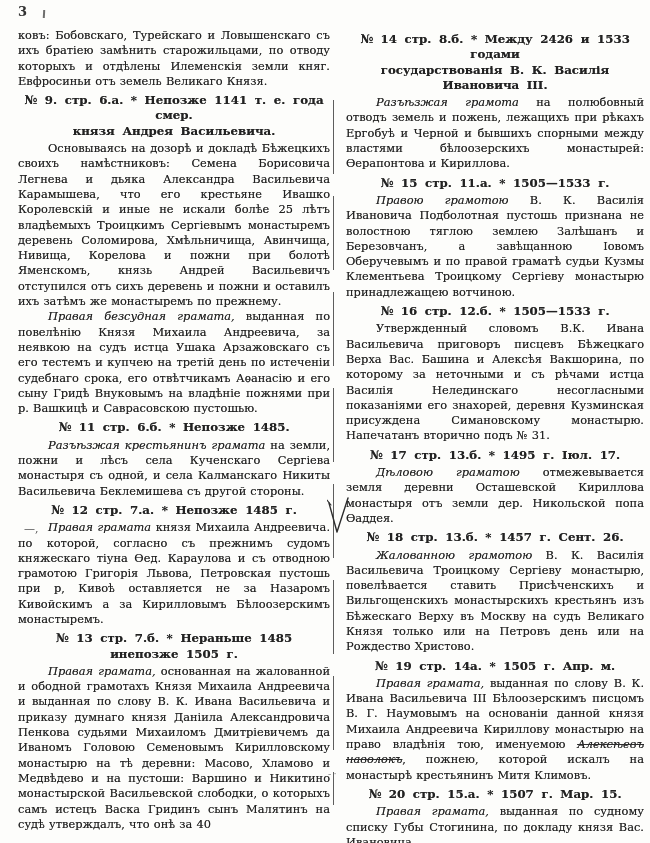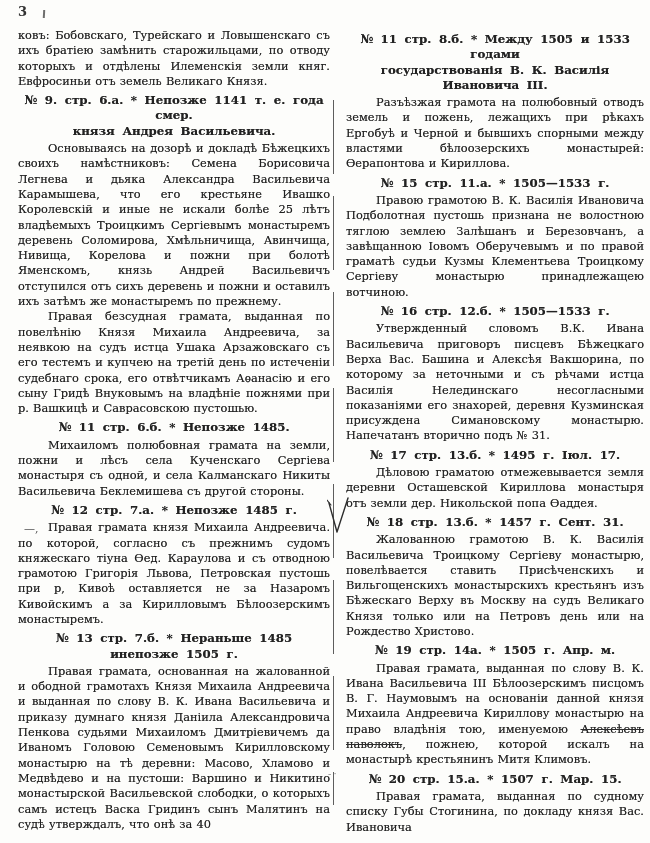--- a/index.html
+++ b/index.html
@@ -45,21 +45,21 @@
   .para.cont{text-indent:0;}
   .hdr{
     font-weight:bold;
     text-align:center;
     font-size:11.8px;
     line-height:15.3px;
     margin:4px 0 2px 0;
     word-spacing:3.5px;
     text-shadow:0 0 .3px rgba(20,20,20,.55);
   }
-  .it{}
+  .it{font-style:italic;}
   .strike{text-decoration:line-through;text-decoration-thickness:1.2px;text-decoration-color:#2d2d2d;}
   .mark{position:absolute;color:#2e2e2e;}
   .mark.dash{left:24px;top:522px;font-size:11px;opacity:.85;}
   .mark.squig{left:328px;top:768px;font-size:10px;opacity:.6;letter-spacing:2px;}
   .mark.check{left:327px;top:497px;}
 </style>
 </head>
 <body>
 
 <div class="page">
@@ -72,50 +72,50 @@
         <p class="para cont"><span>ковъ: Бобовскаго, Турейскаго и Ловышенскаго съ ихъ братіею замѣнить старожильцами, по отводу которыхъ и отдѣлены Илеменскія земли княг. Евфросиньи отъ земель Великаго Князя.</span></p>
         <div class="hdr">
           <div>№ 9. стр. 6.а. * Непозже 1141 т. е. года смер.</div>
           <div>князя Андрея Васильевича.</div>
         </div>
         <p class="para"><span>Основываясь на дозорѣ и докладѣ Бѣжецкихъ своихъ намѣстниковъ: Семена Борисовича Легнева и дьяка Александра Васильевича Карамышева, что его крестьяне Ивашко Королевскій и иные не искали болѣе 25 лѣтъ владѣемыхъ Троицкимъ Сергіевымъ монастыремъ деревень Соломирова, Хмѣльничища, Авинчища, Нивища, Корелова и пожни при болотѣ Яменскомъ, князь Андрей Васильевичъ отступился отъ сихъ деревень и пожни и оставилъ ихъ затѣмъ же монастыремъ по прежнему.</span></p>
         <p class="para"><span class="it">Правая безсудная грамата,</span><span> выданная по повелѣнію Князя Михаила Андреевича, за неявкою на судъ истца Ушака Арзажовскаго съ его тестемъ и купчею на третій день по истеченіи судебнаго срока, его отвѣтчикамъ Аѳанасію и его сыну Гридѣ Внуковымъ на владѣніе пожнями при р. Вашкицѣ и Саврасовскою пустошью.</span></p>
         <div class="hdr">
           <div>№ 11 стр. 6.б. * Непозже 1485.</div>
         </div>
-        <p class="para"><span class="it">Михаиломъ полюбовная грамата</span><span> на земли, пожни и лѣсъ села Кученскаго Сергіева монастыря съ одной, и села Калманскаго Никиты Васильевича Беклемишева съ другой стороны.</span></p>
+        <p class="para"><span class="it">Разъѣзжая крестьянинъ грамата</span><span> на земли, пожни и лѣсъ села Кученскаго Сергіева монастыря съ одной, и села Калманскаго Никиты Васильевича Беклемишева съ другой стороны.</span></p>
         <div class="hdr">
           <div>№ 12 стр. 7.а. * Непозже 1485 г.</div>
         </div>
         <p class="para"><span class="it">Правая грамата</span><span> князя Михаила Андреевича. по которой, согласно съ прежнимъ судомъ княжескаго тіуна Ѳед. Караулова и съ отводною грамотою Григорія Львова, Петровская пустошь при р, Кивоѣ оставляется не за Назаромъ Кивойскимъ а за Кирилловымъ Бѣлоозерскимъ монастыремъ.</span></p>
         <div class="hdr">
           <div>№ 13 стр. 7.б. * Нераньше 1485 инепозже 1505 г.</div>
         </div>
         <p class="para"><span class="it">Правая грамата,</span><span> основанная на жалованной и ободной грамотахъ Князя Михаила Андреевича и выданная по слову В. К. Ивана Васильевича и приказу думнаго князя Даніила Александровича Пенкова судьями Михаиломъ Дмитріевичемъ да Иваномъ Головою Семеновымъ Кирилловскому монастырю на тѣ деревни: Масово, Хламово и Медвѣдево и на пустоши: Варшино и Никитино монастырской Васильевской слободки, о которыхъ самъ истецъ Васка Гридинъ сынъ Малятинъ на судѣ утверждалъ, что онѣ за 40</span></p>
       </div>
     <div class="col right" id="col-right">
         <div class="hdr">
-          <div>№ 11 стр. 8.б. * Между 1505 и 1533 годами</div>
+          <div>№ 14 стр. 8.б. * Между 2426 и 1533 годами</div>
           <div>государствованія В. К. Василія Ивановича III.</div>
         </div>
         <p class="para"><span class="it">Разъѣзжая грамота</span><span> на полюбовный отводъ земель и пожень, лежащихъ при рѣкахъ Ергобуѣ и Черной и бывшихъ спорными между властями бѣлоозерскихъ монастырей: Ѳерапонтова и Кириллова.</span></p>
         <div class="hdr">
           <div>№ 15 стр. 11.а. * 1505—1533 г.</div>
         </div>
         <p class="para"><span class="it">Правою грамотою</span><span> В. К. Василія Ивановича Подболотная пустошь признана не волостною тяглою землею Залѣшанъ и Березовчанъ, а завѣщанною Іовомъ Оберучевымъ и по правой граматѣ судьи Кузмы Клементьева Троицкому Сергіеву монастырю принадлежащею вотчиною.</span></p>
         <div class="hdr">
           <div>№ 16 стр. 12.б. * 1505—1533 г.</div>
         </div>
         <p class="para"><span>Утвержденный словомъ В.К. Ивана Васильевича приговоръ писцевъ Бѣжецкаго Верха Вас. Башина и Алексѣя Вакшорина, по которому за неточными и съ рѣчами истца Василія Нелединскаго несогласными показаніями его знахорей, деревня Кузминская присуждена Симановскому монастырю. Напечатанъ вторично подъ № 31.</span></p>
         <div class="hdr">
           <div>№ 17 стр. 13.б. * 1495 г. Іюл. 17.</div>
         </div>
         <p class="para"><span class="it">Дѣловою граматою</span><span> отмежевывается земля деревни Осташевской Кириллова монастыря отъ земли дер. Никольской попа Ѳаддея.</span></p>
         <div class="hdr">
-          <div>№ 18 стр. 13.б. * 1457 г. Сент. 31.</div>
+          <div>№ 18 стр. 13.б. * 1457 г. Сент. 26.</div>
         </div>
         <p class="para"><span class="it">Жалованною грамотою</span><span> В. К. Василія Васильевича Троицкому Сергіеву монастырю, повелѣвается ставить Присѣченскихъ и Вильгощенскихъ монастырскихъ крестьянъ изъ Бѣжескаго Верху въ Москву на судъ Великаго Князя только или на Петровъ день или на Рождество Христово.</span></p>
         <div class="hdr">
           <div>№ 19 стр. 14а. * 1505 г. Апр. м.</div>
         </div>
         <p class="para"><span class="it">Правая грамата,</span><span> выданная по слову В. К. Ивана Васильевича III Бѣлоозерскимъ писцомъ В. Г. Наумовымъ на основаніи данной князя Михаила Андреевича Кириллову монастырю на право владѣнія тою, именуемою </span><span class="it strike">Алексѣевъ наволокъ</span><span>, пожнею, которой искалъ на монастырѣ крестьянинъ Митя Климовъ.</span></p>
         <div class="hdr">
           <div>№ 20 стр. 15.а. * 1507 г. Мар. 15.</div>
         </div>
         <p class="para"><span class="it">Правая грамата,</span><span> выданная по судному списку Губы Стогинина, по докладу князя Вас. Ивановича</span></p>

